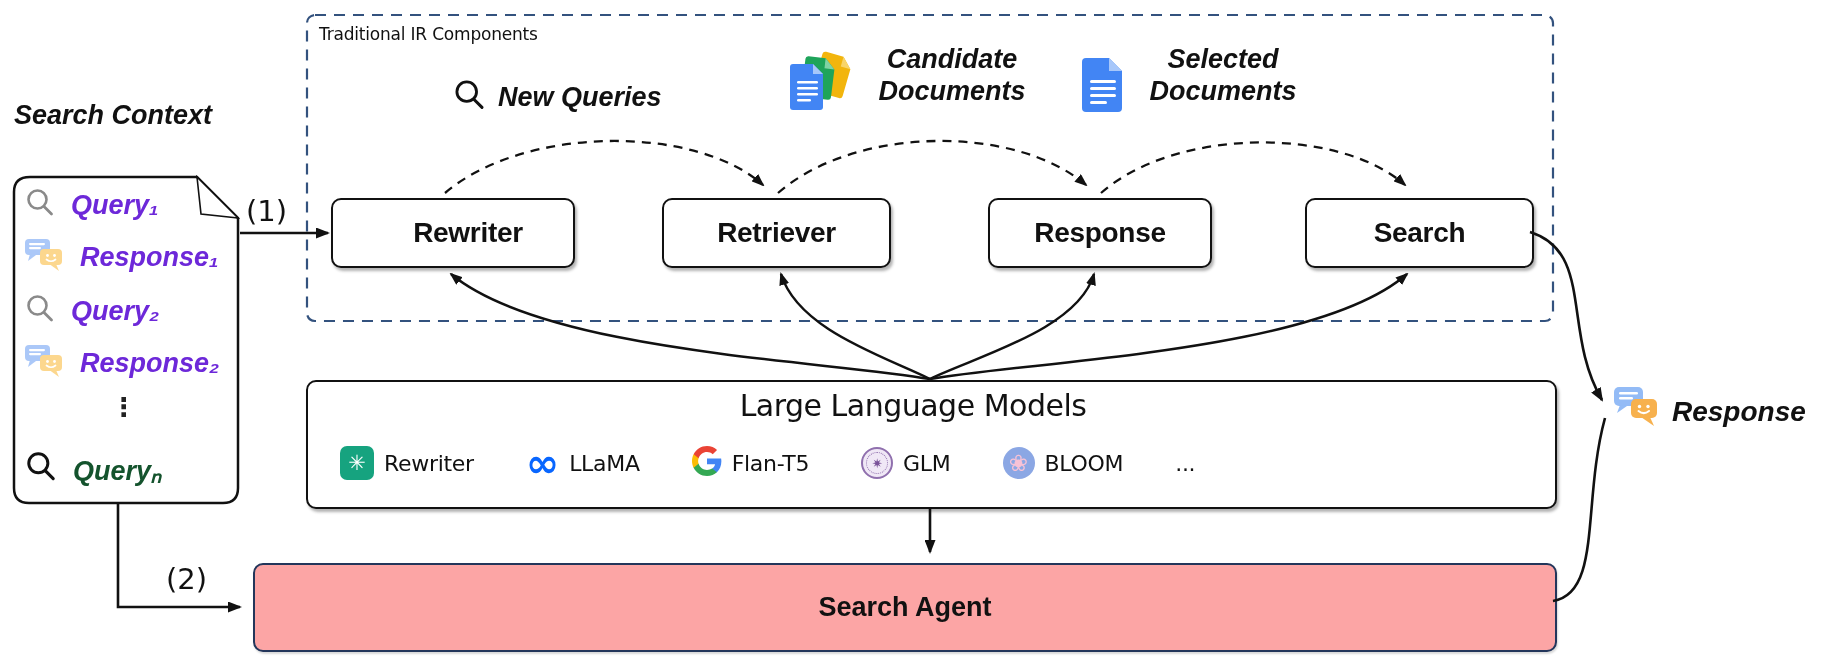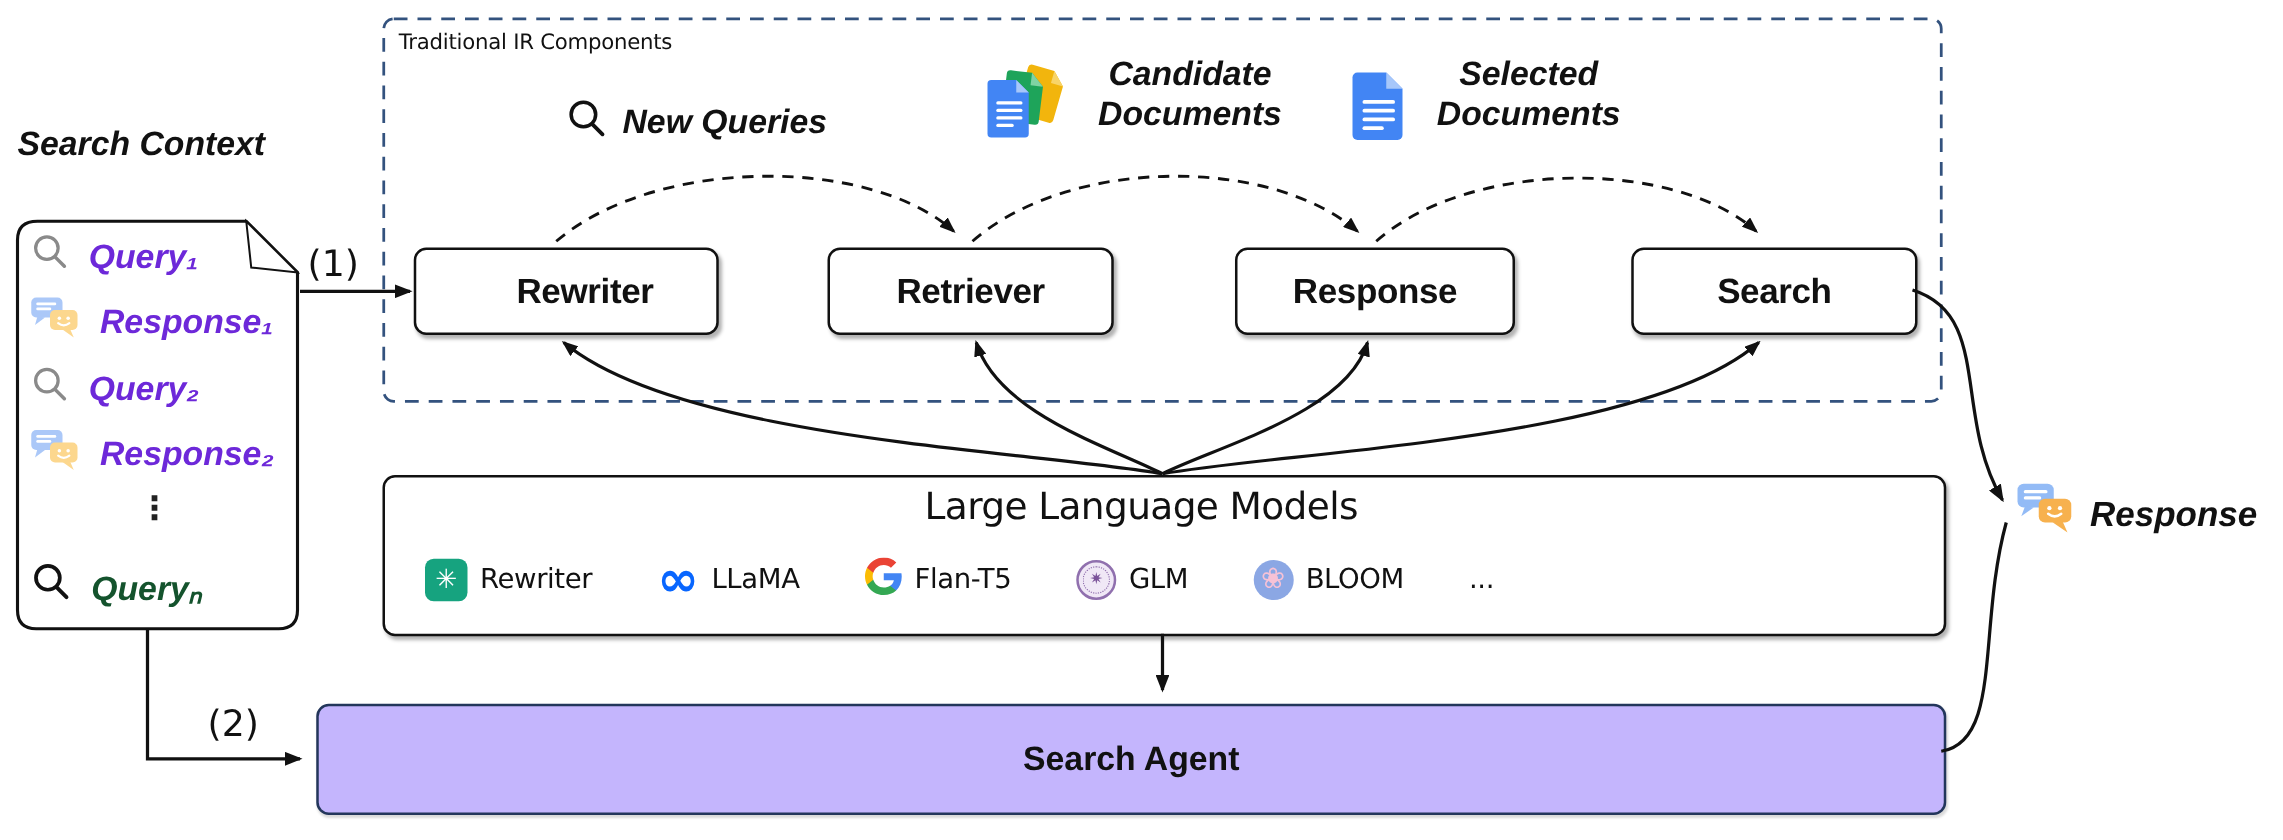--- a/index.html
+++ b/index.html
@@ -53,21 +53,21 @@
   .meta-glyph{color:#0866ff;font:700 40px "DejaVu Sans",sans-serif;line-height:30px;}
   .glm-badge{width:32px;height:32px;border-radius:50%;background:#f0e8f6;border:2px solid #9070ae;box-sizing:border-box;
              display:flex;align-items:center;justify-content:center;position:relative;}
   .glm-badge .inner{position:absolute;inset:3px;border:1px dotted #9070ae;border-radius:50%;}
   .glm-badge .star{color:#7a5299;font-size:13px;line-height:1;font-family:"DejaVu Sans",sans-serif;}
   .bloom-badge{width:32px;height:32px;border-radius:50%;background:#8ba7e4;display:flex;align-items:center;justify-content:center;}
   .bloom-badge .flower{color:#f7c2d6;font-size:23px;line-height:1;font-family:"DejaVu Sans",sans-serif;}
   .more-models{font:700 24px "DejaVu Sans",sans-serif;letter-spacing:1px;}
 
   
-  .agent-box{left:253px;top:563px;width:1300px;height:85px;background:#c4b5fd;border:2px solid #23365b;
+  .agent-box{left:253px;top:563px;width:1300px;height:85px;background:#fca5a5;border:2px solid #23365b;
              border-radius:10px;display:flex;align-items:center;justify-content:center;
              font:600 27px "Liberation Sans",sans-serif;box-shadow:1px 2px 2px rgba(0,0,0,.15);}
 
   
   .step-lbl{font:400 29px "DejaVu Sans",sans-serif;}
   .step1{left:246px;top:194px;}
   .step2{left:166px;top:562px;}
 
   
   .resp-icon{left:1612px;top:384px;}

